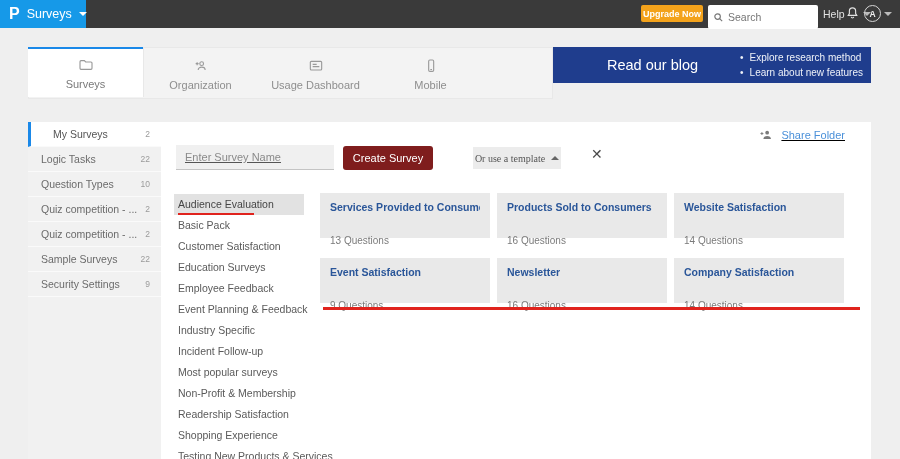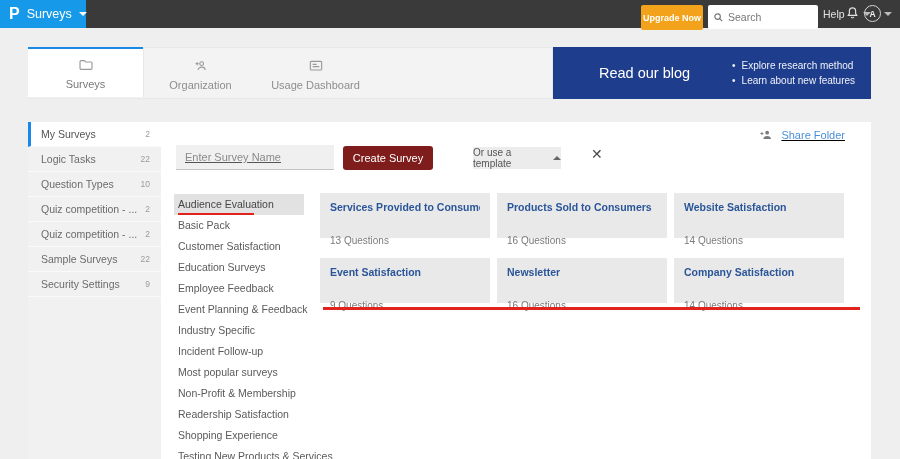--- a/index.html
+++ b/index.html
@@ -11,21 +11,21 @@
   .topbar { position:absolute; left:0; top:0; width:900px; height:28px; background:#3a3a3a; }
   .logo-block { position:absolute; left:0; top:0; width:86px; height:28px; background:#1699e8;
                 display:flex; align-items:center; padding-left:9px; gap:7px; cursor:pointer; }
   .logo-p { color:#fff; font-size:16px; font-weight:bold; line-height:1; }
   .logo-product { color:#fff; font-size:12.5px; }
   .tri-down { width:0; height:0; border-left:4px solid transparent; border-right:4px solid transparent;
               border-top:4px solid currentColor; display:inline-block; }
   .tri-up { width:0; height:0; border-left:4px solid transparent; border-right:4px solid transparent;
             border-bottom:4px solid currentColor; display:inline-block; }
   .logo-block .tri-down { color:#fff; }
-  .upgrade-btn { position:absolute; left:641px; top:5px; width:62px; height:25px; background:#f3a21b;
+  .upgrade-btn { position:absolute; left:641px; top:5px; width:62px; height:17px; background:#f3a21b;
                  border:none; border-radius:2px; color:#fff; font-size:9px; font-weight:bold;
                  font-family:"Liberation Sans",sans-serif; cursor:pointer; }
   .searchbox { position:absolute; left:708px; top:5px; width:110px; height:18px; background:#fff;
                border-radius:2px; display:flex; align-items:center; padding:12px 5px; gap:4px; }
   .searchbox input { border:none; outline:none; width:80px; font-size:10.5px; color:#555;
                      font-family:"Liberation Sans",sans-serif; background:transparent; }
   .help-link { position:absolute; left:823px; top:8px; color:#e2e2e2; font-size:10.5px; cursor:pointer; }
   .bell-wrap { position:absolute; left:845px; top:5px; display:flex; align-items:center; gap:3px;
                color:#e2e2e2; cursor:pointer; }
   .avatar-wrap { position:absolute; left:864px; top:5px; display:flex; align-items:center; gap:3px;
@@ -36,52 +36,52 @@
 
   
   .tabrow { position:absolute; left:28px; top:47px; width:843px; height:52px; display:flex; }
   .tabs-strip { width:525px; height:52px; background:#f3f3f3; border:1px solid #e8e8e8; display:flex; }
   .tab { width:115px; height:50px; display:flex; flex-direction:column; align-items:center;
          justify-content:center; gap:4px; color:#8e8e8e; font-size:11px; cursor:pointer;
          border-top:2px solid transparent; }
   .tab .ticon { color:#9a9a9a; height:17px; }
   .tab.active { background:#fff; border-top:2px solid #1a88e8; color:#7a7a7a; margin:-1px 0 -1px -1px;
                 box-shadow:1px 0 0 #e8e8e8; }
-  .banner { width:318px; height:52px; background:#1f3d8d; display:flex; align-items:center;
-            cursor:pointer; }
+  .banner { width:318px; height:36px; background:#1f3d8d; display:flex; align-items:center;
+            cursor:pointer;justify-content:center; }
   .banner-title { color:#fff; font-size:14.5px; margin-left:46px; white-space:nowrap; }
   .banner-bullets { margin-left:42px; list-style:none; }
   .banner-bullets li { color:#eef1f8; font-size:10px; line-height:15px; white-space:nowrap; }
   .banner-bullets li::before { content:"•"; margin-right:6px; color:#eef1f8; }
 
   
   .panel { position:absolute; left:28px; top:122px; width:843px; height:337px; background:#fff; }
 
   .sidebar { position:absolute; left:0; top:0; width:133px; height:337px; background:#f1f1f1; }
   .side-item { height:25px; display:flex; align-items:center; padding:0 11px 0 13px;
                border-bottom:1px solid #fafafa; cursor:pointer; background:#f1f1f1; }
   .side-item .lbl { font-size:10.5px; color:#6b6b6b; flex:1; white-space:nowrap; overflow:hidden; }
   .side-item .cnt { font-size:8.5px; color:#9b9b9b; }
-  .side-item.active { background:#fff; border-left:3px solid #1a88e8; padding-left:10px; }
+  .side-item.active { background:#fff; border-left:3px solid #1a88e8; padding-left:22px; }
   .side-item.active .lbl { color:#555; }
 
   .share-folder { position:absolute; right:26px; top:6px; display:flex; align-items:center; gap:7px;
                   cursor:pointer;text-decoration:underline; }
   .share-folder .txt { color:#4a90d9; font-size:11px; }
 
   .name-input { position:absolute; left:148px; top:23px; width:158px; height:25px; background:#f0f0f0;
                 border:none; border-bottom:1px solid #c4c4c4; padding:0 9px; font-size:11px;
                 color:#555; font-family:"Liberation Sans",sans-serif; outline:none;text-decoration:underline; }
   .name-input::placeholder { color:#8a8a8a; }
   .create-btn { position:absolute; left:315px; top:24px; width:90px; height:24px; background:#7f1d1d;
                 color:#fff; border:none; border-radius:3px; font-size:11px;
                 font-family:"Liberation Sans",sans-serif; cursor:pointer; }
   .template-dd { position:absolute; left:445px; top:25px; height:22px; width:88px; background:#ececec;
                  border:none; display:flex; align-items:center; justify-content:center; gap:6px;
-                 font-size:10px; color:#555; cursor:pointer; font-family:Liberation Sans, sans-serif; }
+                 font-size:10px; color:#555; cursor:pointer; font-family:Liberation Serif, serif; }
   .template-dd .tri-up { color:#666; }
   .close-x { position:absolute; left:563px; top:25px; font-size:14px; color:#4a4a4a; cursor:pointer;
              line-height:1; }
 
   .cat-list { position:absolute; left:146px; top:72px; width:130px; }
   .cat-item { height:21px; line-height:21px; padding-left:4px; font-size:10.5px; color:#5a5a5a;
               cursor:pointer; white-space:nowrap; }
   .cat-item.selected { background:#e2e2e2; color:#454545; }
 
   .cards { position:absolute; left:292px; top:71px; width:540px; display:grid;
@@ -149,20 +149,29 @@
       </div>
       <div class="tab">
         <span class="ticon">
           <svg width="18" height="16" viewBox="0 0 24 24" fill="none" stroke="currentColor" stroke-width="1.7">
               <rect x="3.5" y="5" width="17" height="13" rx="1.5"></rect>
               <path d="M7 9.5h6M7 13h10"></path>
             </svg>
         </span>
         <span>Usage Dashboard</span>
       </div>
+      <div class="tab">
+        <span class="ticon">
+          <svg width="18" height="16" viewBox="0 0 24 24" fill="none" stroke="currentColor" stroke-width="1.7">
+              <rect x="8.5" y="3" width="7.5" height="17" rx="1.8"></rect>
+              <path d="M11 17.2h2.5"></path>
+            </svg>
+        </span>
+        <span>Mobile</span>
+      </div>
     </div>
     <div class="banner">
       <span class="banner-title">Read our blog</span>
       <ul class="banner-bullets">
         <li>Explore research method</li>
         <li>Learn about new features</li>
       </ul>
     </div>
   </div>
 

